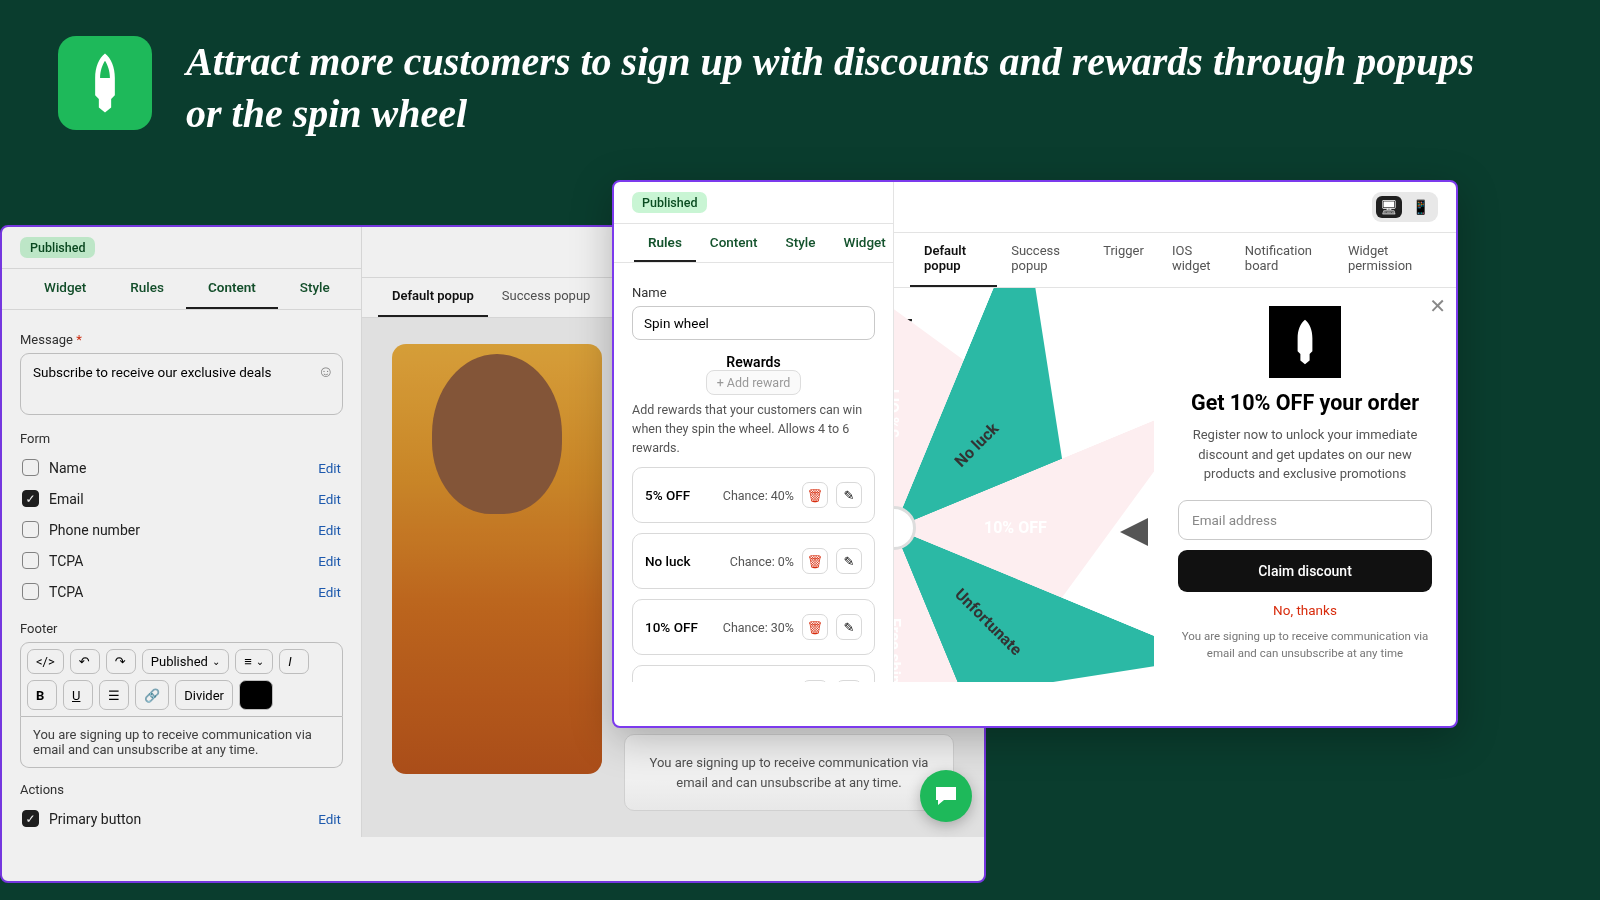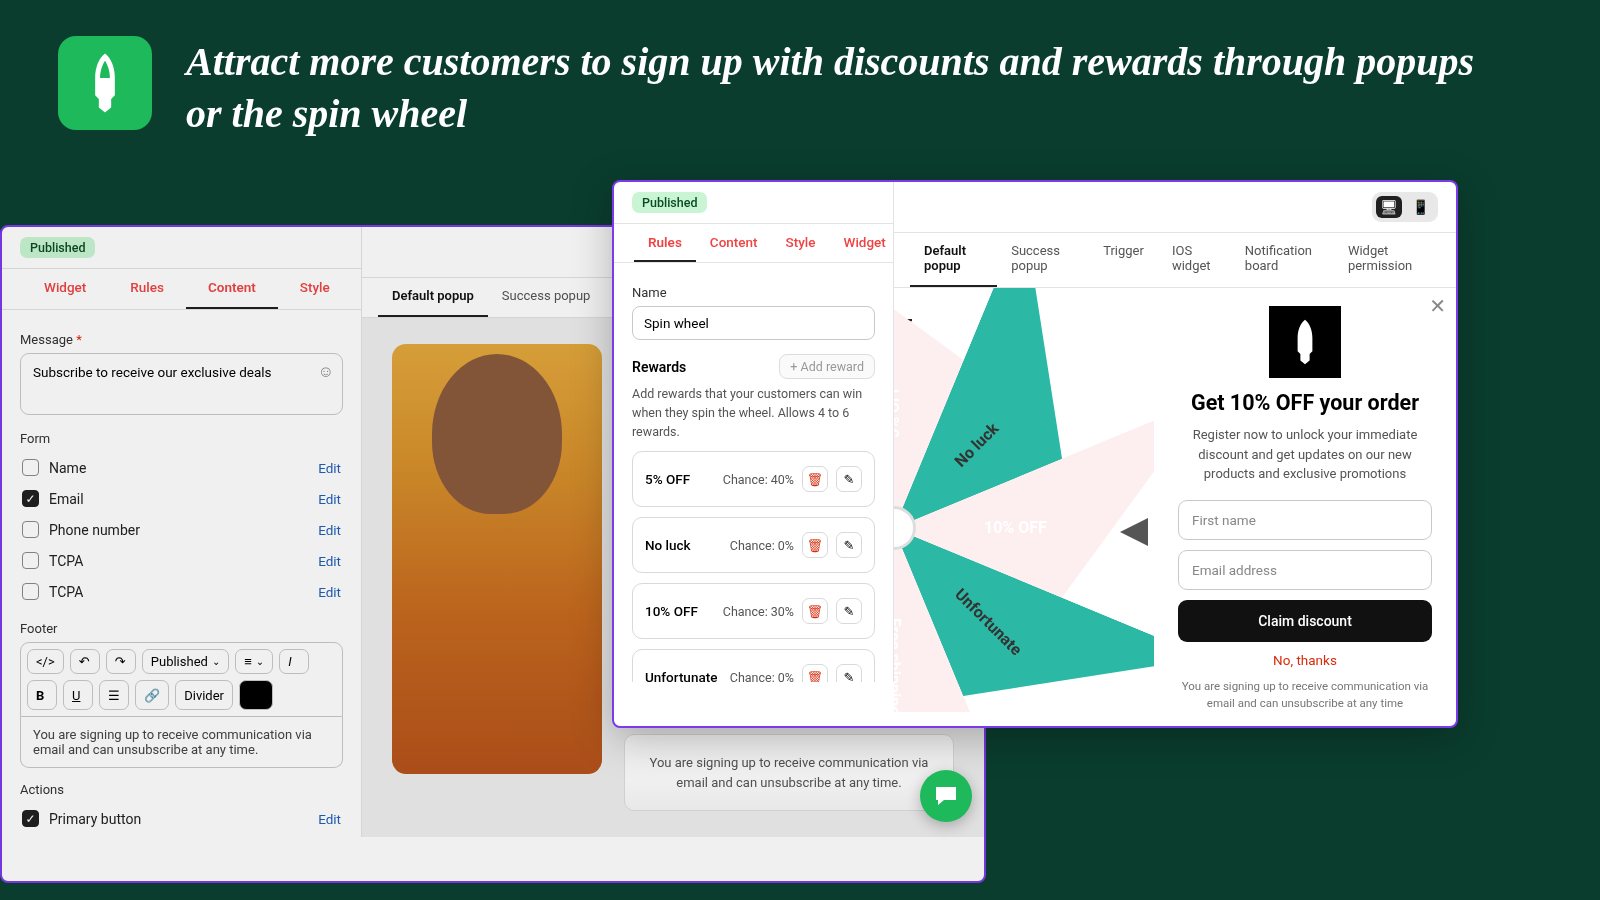--- a/index.html
+++ b/index.html
@@ -17,21 +17,21 @@
 
 
 .topbar { display: flex; align-items: center; justify-content: space-between; padding: 10px 18px; }
 .badge { background: #c9f5d4; color: #0a4c21; font-size: 12.5px; font-weight: 500; padding: 3px 10px; border-radius: 7px; }
 .device-toggle { display: flex; gap: 6px; background: #e8e8e8; padding: 4px; border-radius: 9px; }
 .device-icon { width: 26px; height: 22px; display: flex; align-items: center; justify-content: center; border-radius: 6px; font-size: 14px; }
 .device-icon.active { background: #202020; color: #fff; }
 
 
 .tabs { display: flex; gap: 0; padding: 0 20px; font-size: 13.5px; }
-.tab { padding: 10px 22px 12px; color: #ef4444; cursor: pointer; font-weight: 500; text-align: center; }
+.tab { padding: 10px 22px 12px; color: #14532d; cursor: pointer; font-weight: 500; text-align: center; }
 .tab.active { border-bottom: 2.5px solid #202020; font-weight: 600; }
 .preview-tabs { display: flex; font-size: 13px; padding: 0 16px; }
 .preview-tab { padding: 10px 14px 12px; color: #555; cursor: pointer; }
 .preview-tab.active { border-bottom: 2.5px solid #202020; font-weight: 600; color:#111; }
 
 
 .split { display: flex; height: calc(100% - 44px); }
 .col-l { width: 360px; border-right: 1px solid #e3e3e3; display: flex; flex-direction: column; }
 .col-l-front { width: 280px; border-right: 1px solid #e3e3e3; display: flex; flex-direction: column; }
 .col-r { flex: 1; display: flex; flex-direction: column; }
@@ -55,21 +55,21 @@
 
 
 .preview-back { flex:1; background: #eeeeee; padding: 26px 30px; display: flex; gap: 22px; }
 .product { width: 210px; height: 430px; border-radius: 14px; background: linear-gradient(180deg,#e3a83c 0,#d68f2b 30%,#c76a1f 62%,#b5521b 100%); position: relative; overflow:hidden; }
 .product::before{content:"";position:absolute;top:10px;left:50%;transform:translateX(-50%);width:130px;height:160px;background:#8b5a3c;border-radius:50% 50% 45% 45%;}
 .popup-bar { flex:1; display:flex; flex-direction:column; justify-content:flex-end;}
 .popup-disclaim { background: linear-gradient(#fff 60%,#f7f7f7); border:1px solid #ddd; border-radius: 10px; padding: 18px 22px; font-size: 13px; color:#555; text-align:center; line-height:1.5; }
 
 
 .txt-input { width: 100%; border: 1px solid #c9c9c9; border-radius: 8px; padding: 8px 11px; font-size: 13.5px; }
-.rew-head { display: flex; justify-content: space-between; align-items: center; margin: 14px 0 6px; }
+.rew-head { display: flex; justify-content: space-between; align-items: center; margin: 14px 0 6px; flex-direction: column; }
 .rew-title { font-size: 14px; font-weight: 600; }
 .add-btn { border: 1px solid #ddd; background: #fafafa; color: #999; border-radius: 8px; padding: 4px 10px; font-size: 12.5px; }
 .rew-desc { font-size: 12.5px; color: #555; line-height: 1.5; margin-bottom: 10px; }
 .reward { border: 1px solid #d9d9d9; border-radius: 10px; padding: 14px 12px; display: flex; align-items: center; justify-content: space-between; margin-bottom: 10px; }
 .reward-name { font-size: 13.5px; font-weight: 500; }
 .reward-rt { display: flex; align-items: center; gap: 8px; }
 .chance { font-size: 12.5px; color: #555; }
 .iconbtn { width: 26px; height: 26px; border: 1px solid #d9d9d9; border-radius: 7px; display: flex; align-items: center; justify-content: center; font-size: 13px; background:#fff; }
 .iconbtn.del { color: #d82c0d; }
 
@@ -319,21 +319,20 @@
         </div>
         <div class="popup-right">
           <span class="close-x">✕</span>
           <div class="brand">
             <svg width="38" height="48" viewBox="0 0 40 52">
                 <path fill="#fff" d="M20 2c-5 4-8 11-8 20v14l3 3v7l5 4 5-4v-7l3-3V22c0-9-3-16-8-20z"></path>
               </svg>
           </div>
           <div class="pop-h">Get 10% OFF your order</div>
           <div class="pop-p">Register now to unlock your immediate discount and get updates on our new products and exclusive promotions</div>
-          <div class="pop-in">First name</div>
           <div class="pop-in">Email address</div>
           <div class="pop-btn">Claim discount</div>
           <a class="pop-no">No, thanks</a>
           <div class="pop-fine">You are signing up to receive communication via email and can unsubscribe at any time</div>
         </div>
       </div>
     </div>
   </div>
 </div>
 

